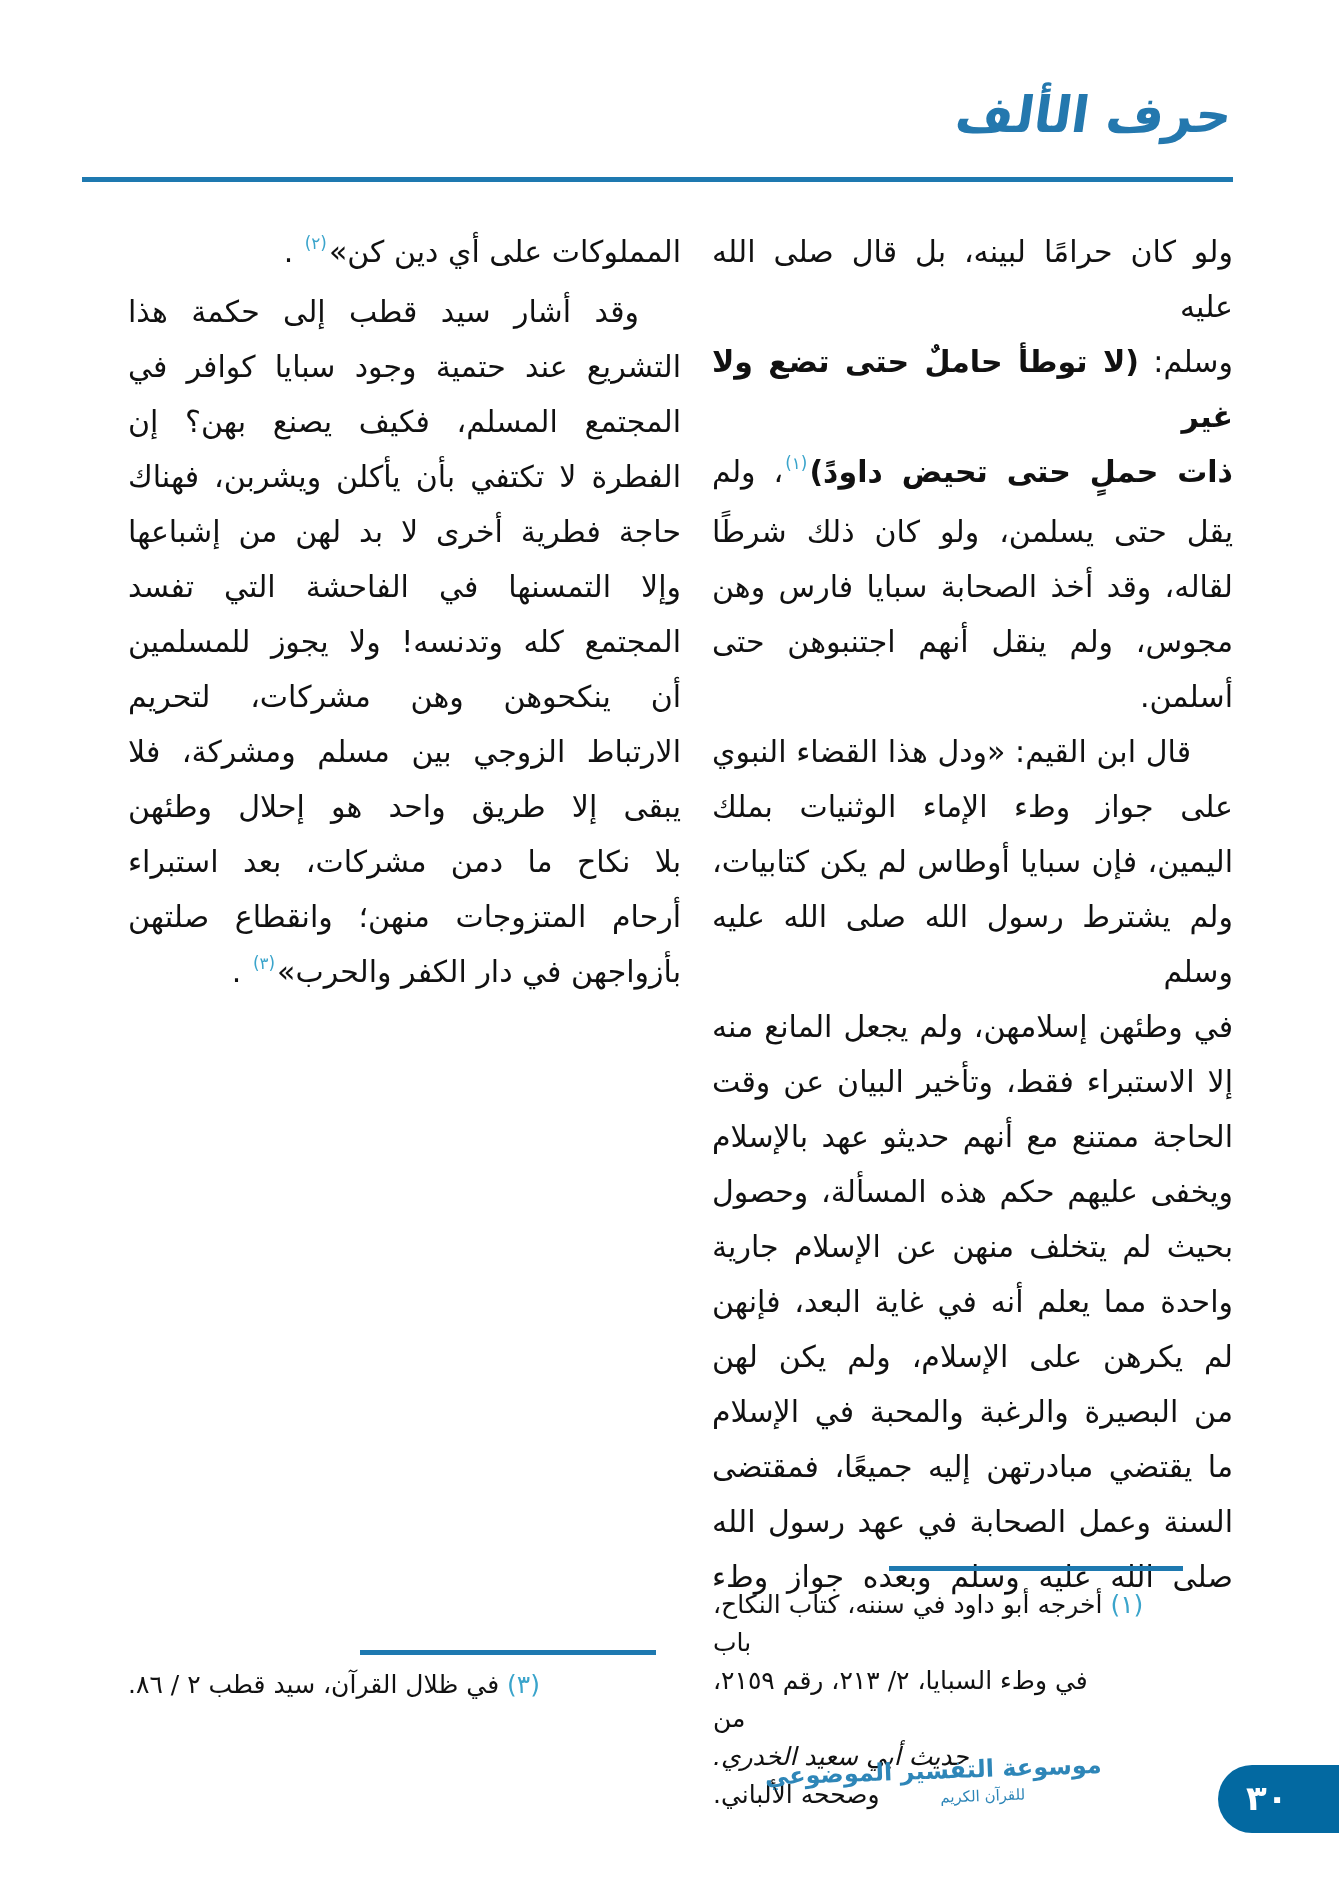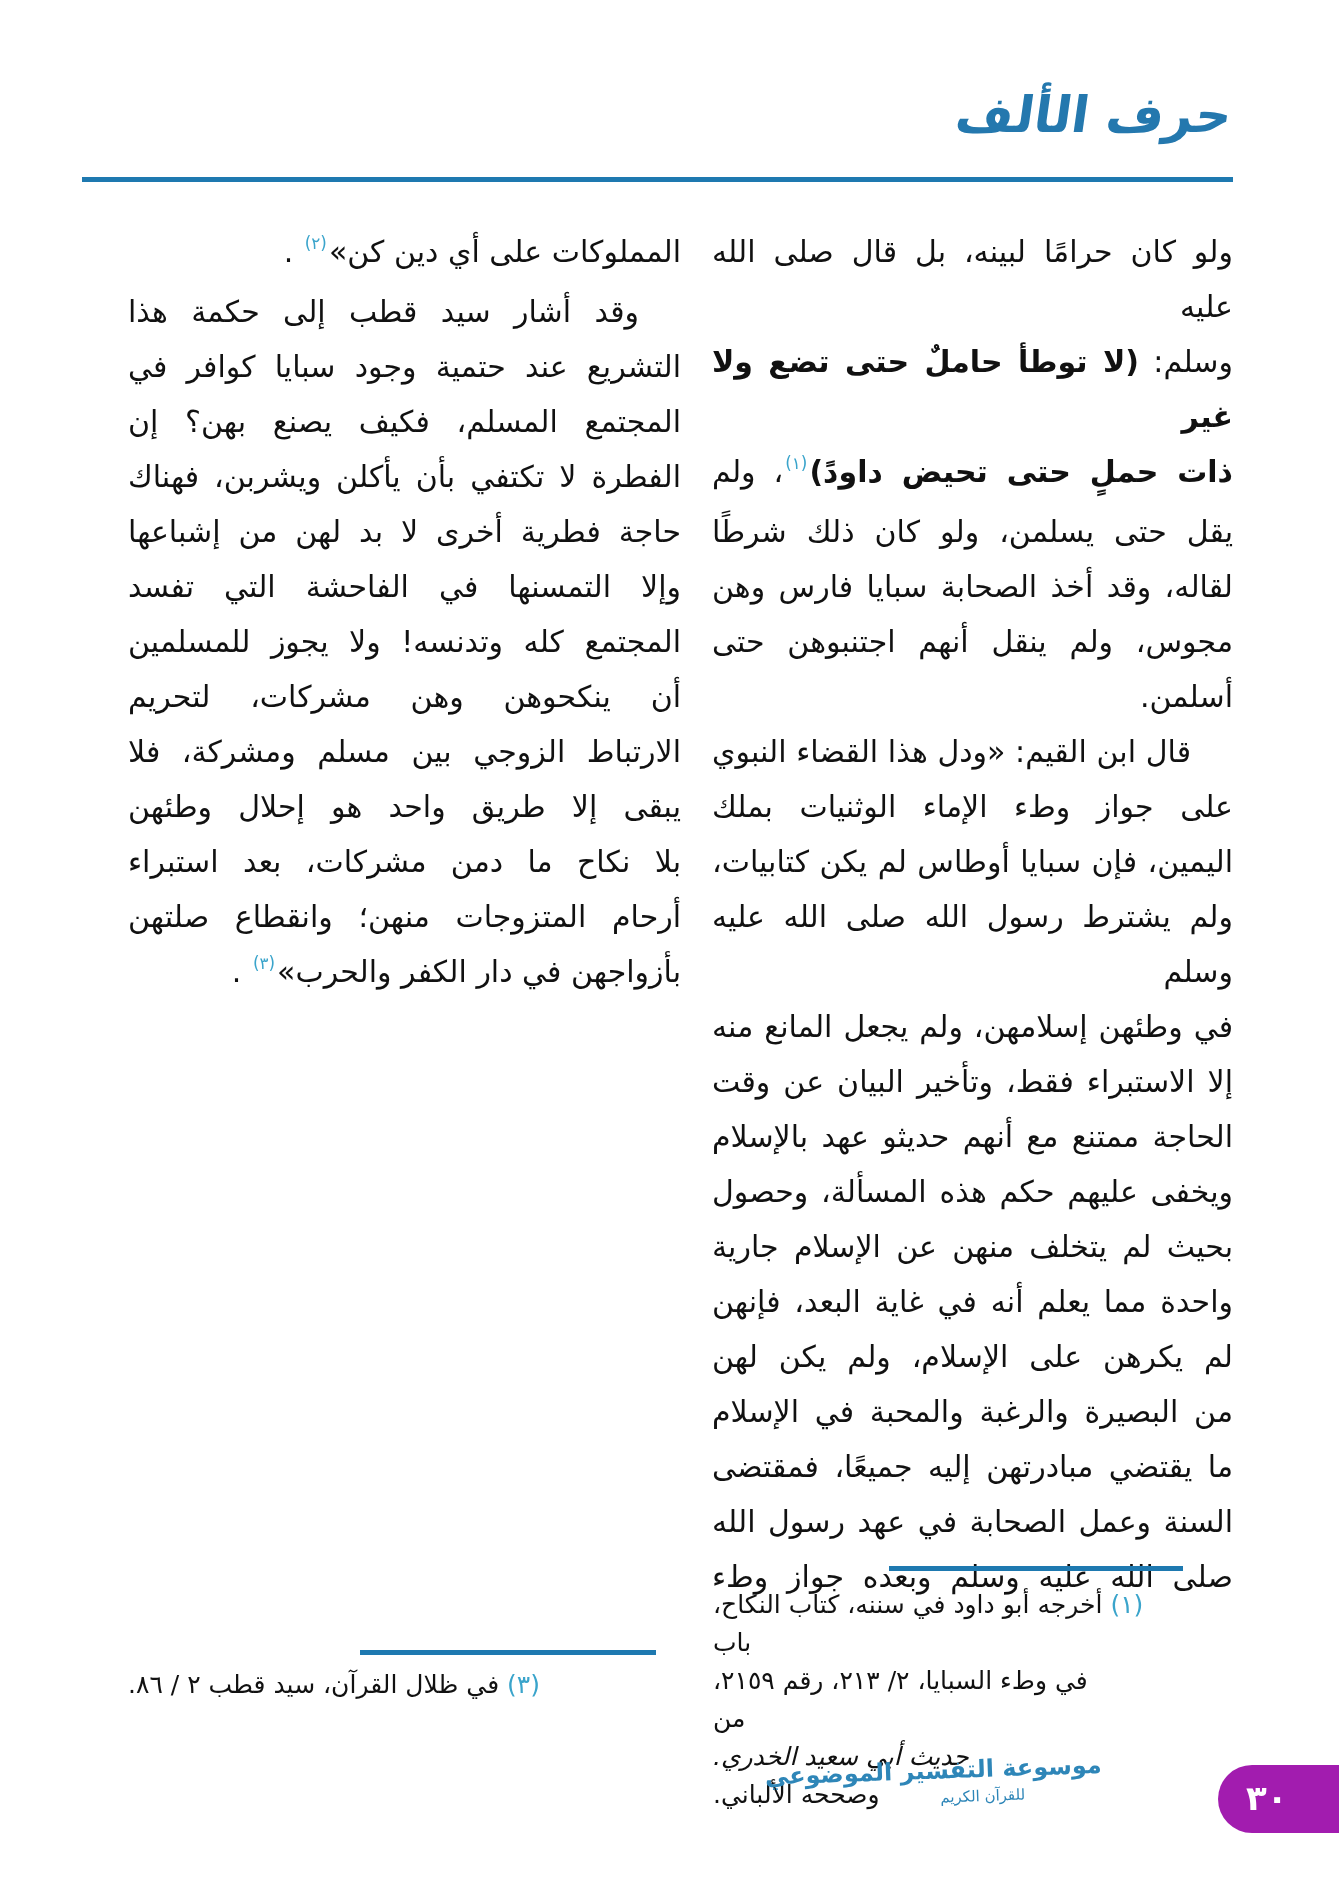--- a/index.html
+++ b/index.html
@@ -63,21 +63,21 @@
     position:absolute; left:862px; top:1750px; width:240px;
     text-align:center;
     color:#2e86b8;
     transform:rotate(-2deg);
   }
   .logo-main { font-size:24px; font-weight:bold; line-height:1.6; white-space:nowrap; }
   .logo-sub  { font-size:15px; line-height:1.1; white-space:nowrap; }
   .page-badge {
     position:absolute; right:0; top:1765px;
     width:121px; height:68px;
-    background:#a21caf;
+    background:#0369a1;
     border-radius:34px 0 0 34px;
     direction:ltr;
   }
   .page-badge .num {
     display:block;
     color:#ffffff;
     font-size:34px; font-weight:bold;
     line-height:66px;
     padding-left:28px;
     text-align:left;

